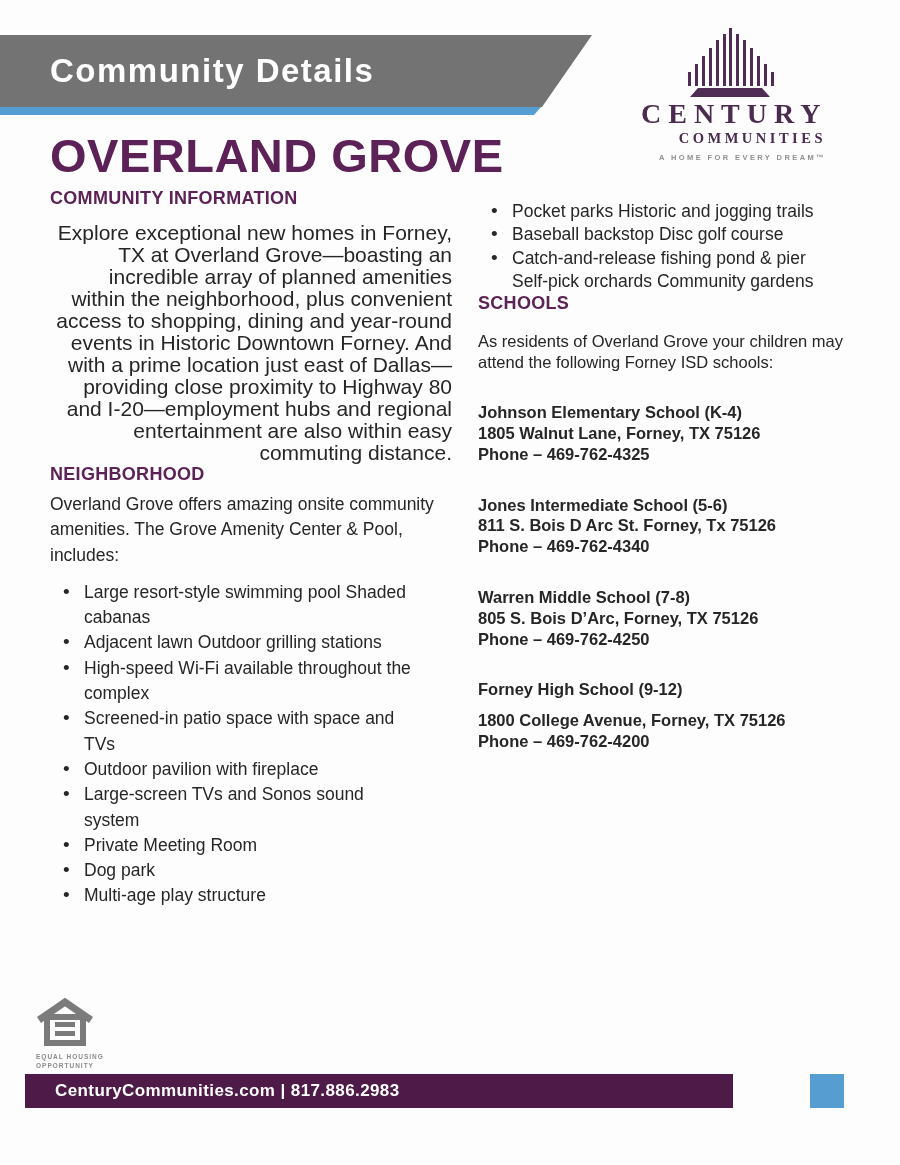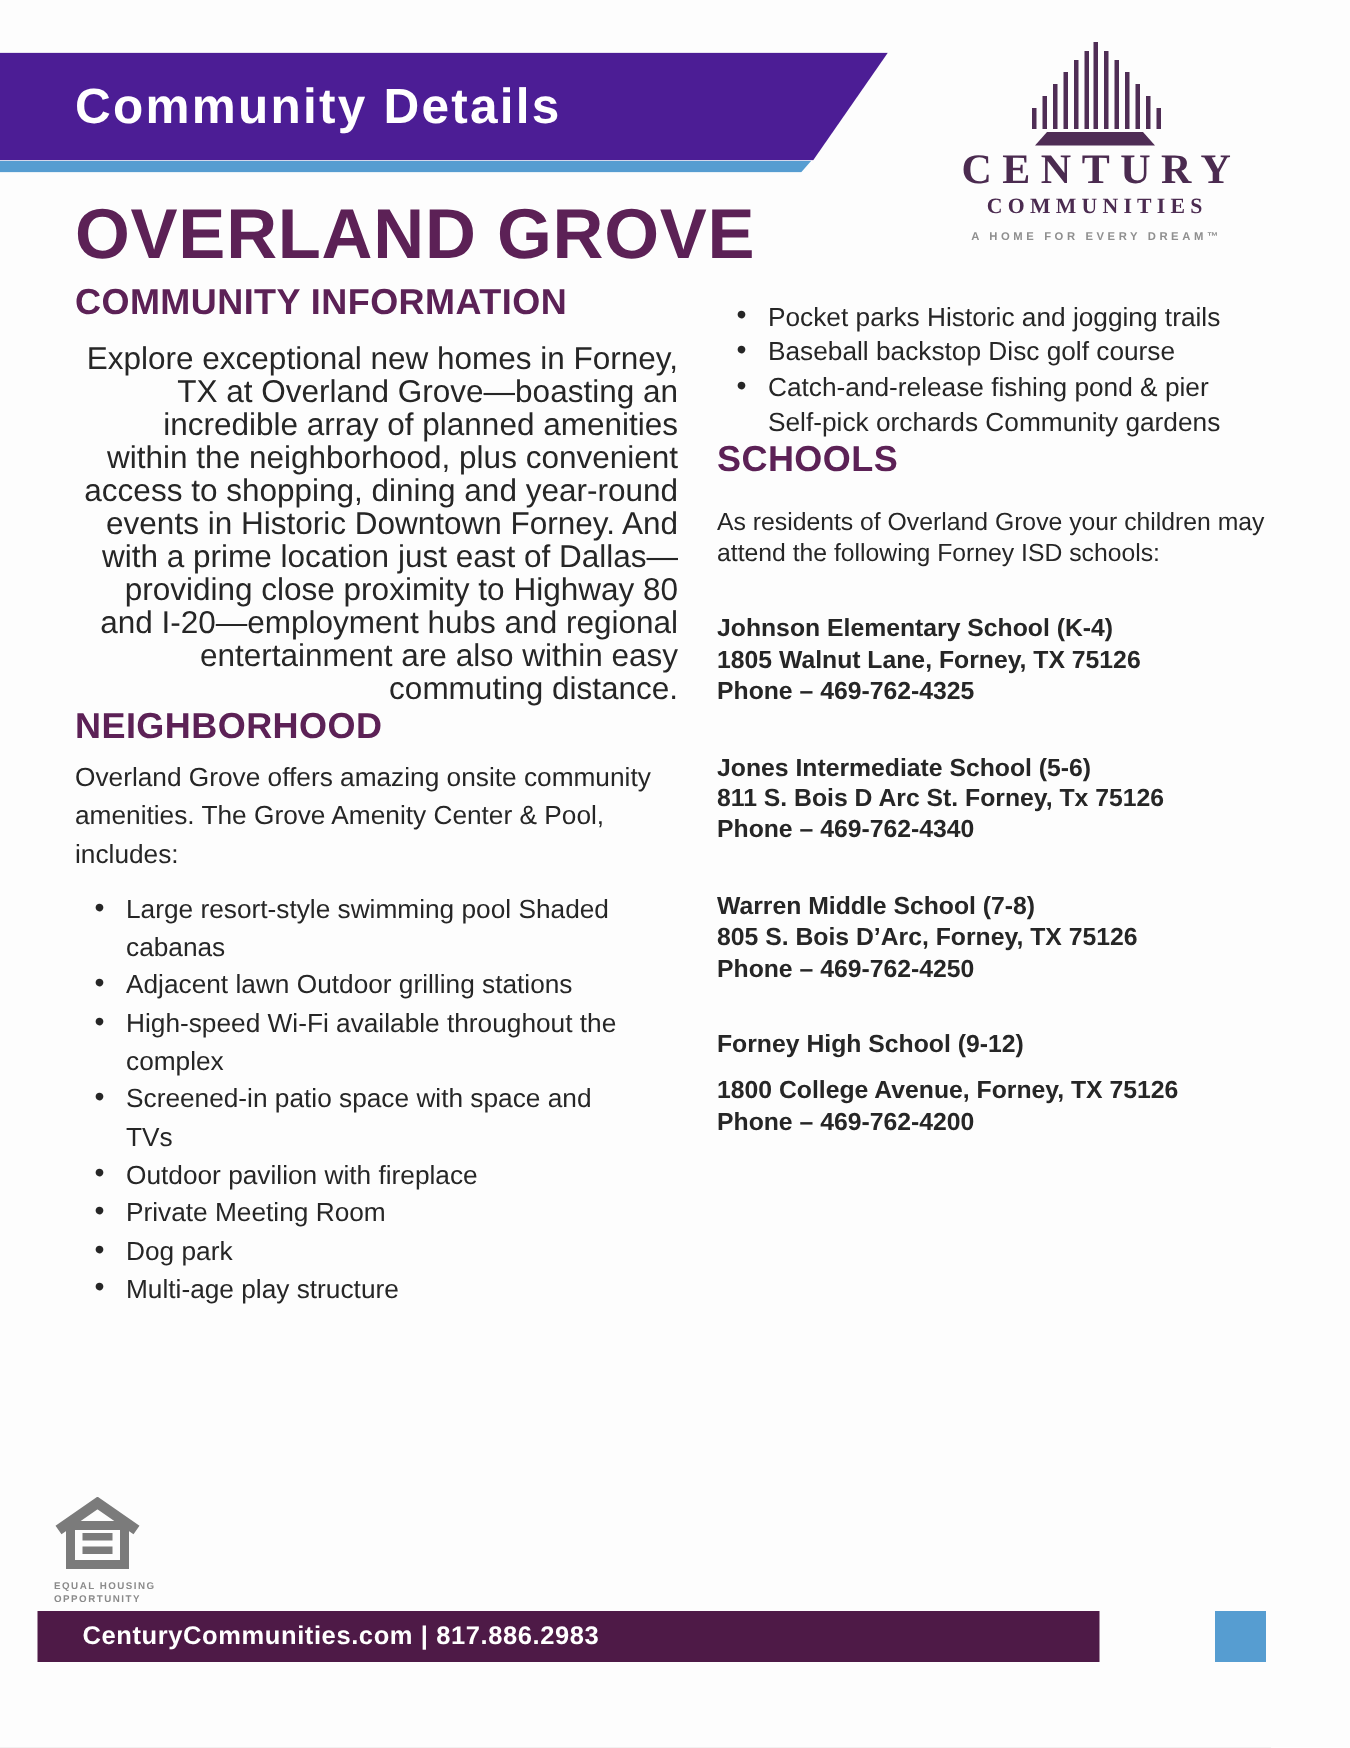--- a/index.html
+++ b/index.html
@@ -4,35 +4,35 @@
 <style>
   html,body{margin:0;padding:0;background:#e8e8e8;}
   .page{
     position:relative;width:900px;height:1165px;margin:0 auto;
     background:#fdfdfd;overflow:hidden;
     font-family:"Liberation Sans",sans-serif;color:#262626;
   }
   
   .banner{
     position:absolute;left:0;top:35px;width:592px;height:72px;
-    background:#4c1d95;
+    background:#737373;
     clip-path:polygon(0 0,100% 0,calc(100% - 50px) 100%,0 100%);
     display:flex;align-items:center;
   }
   .banner-title{
     color:#ffffff;font-size:33px;font-weight:bold;letter-spacing:1.5px;
     padding-left:50px;
   }
   .banner-blue{
     position:absolute;left:0;top:107px;width:541px;height:8px;
     background:#569dd1;
     clip-path:polygon(0 0,100% 0,calc(100% - 7px) 100%,0 100%);
   }
   
-  .logo{position:absolute;left:634px;top:26px;width:192px;text-align:center;}
+  .logo{position:absolute;left:634px;top:26px;width:192px;text-align:right;}
   .logo-mark{display:block;margin:0 auto;}
   .logo-name{
     font-family:"Liberation Serif",serif;font-weight:bold;color:#4b2b50;
     font-size:28px;letter-spacing:7px;line-height:1.0;margin-top:2px;text-indent:7px;
   }
   .logo-sub{
     font-family:"Liberation Serif",serif;font-weight:bold;color:#4b2b50;
     font-size:14.5px;letter-spacing:3.5px;line-height:1.1;margin-top:3px;text-indent:3px;
   }
   .logo-tagline{
@@ -41,21 +41,21 @@
   }
   
   .page-title{
     position:absolute;left:50px;top:128px;margin:0;
     font-size:47px;font-weight:bold;color:#5c2156;letter-spacing:0.5px;
   }
   
   .col-left{position:absolute;left:50px;top:188px;width:402px;}
   .col-right{position:absolute;left:478px;top:195px;width:406px;}
   h2.section-heading{
-    margin:0;font-size:24px;font-weight:bold;color:#5c2156;letter-spacing:0.3px;
+    margin:0;font-size:18px;font-weight:bold;color:#5c2156;letter-spacing:0.3px;
   }
   .body-text{margin:13px 0 0 0;font-size:21px;line-height:22px;text-align:right;}
   .nb-heading{margin-top:9px;}
   .nb-intro{margin:7px 0 12px 0;font-size:17.5px;line-height:25.3px;}
   ul.bullet-list{
     margin:0;padding:0 0 0 34px;list-style:none;
     font-size:17.5px;line-height:25.3px;
   }
   ul.bullet-list li{position:relative;max-width:330px;}
   ul.bullet-list li::before{
@@ -128,20 +128,21 @@
 
     <h2 class="section-heading nb-heading">NEIGHBORHOOD</h2>
     <p class="nb-intro">Overland Grove offers amazing onsite community amenities. The Grove Amenity Center &amp; Pool, includes:</p>
     <ul class="bullet-list">
 
     <li>Large resort-style swimming pool Shaded cabanas</li>
         <li>Adjacent lawn Outdoor grilling stations</li>
         <li>High-speed Wi-Fi available throughout the complex</li>
         <li>Screened-in patio space with space and TVs</li>
         <li>Outdoor pavilion with fireplace</li>
+        <li>Large-screen TVs and Sonos sound system</li>
         <li>Private Meeting Room</li>
         <li>Dog park</li>
         <li>Multi-age play structure</li>
       </ul>
   </div>
 
   <div class="col-right">
     <ul class="bullet-list amenities">
 
     <li>Pocket parks Historic and jogging trails</li>

